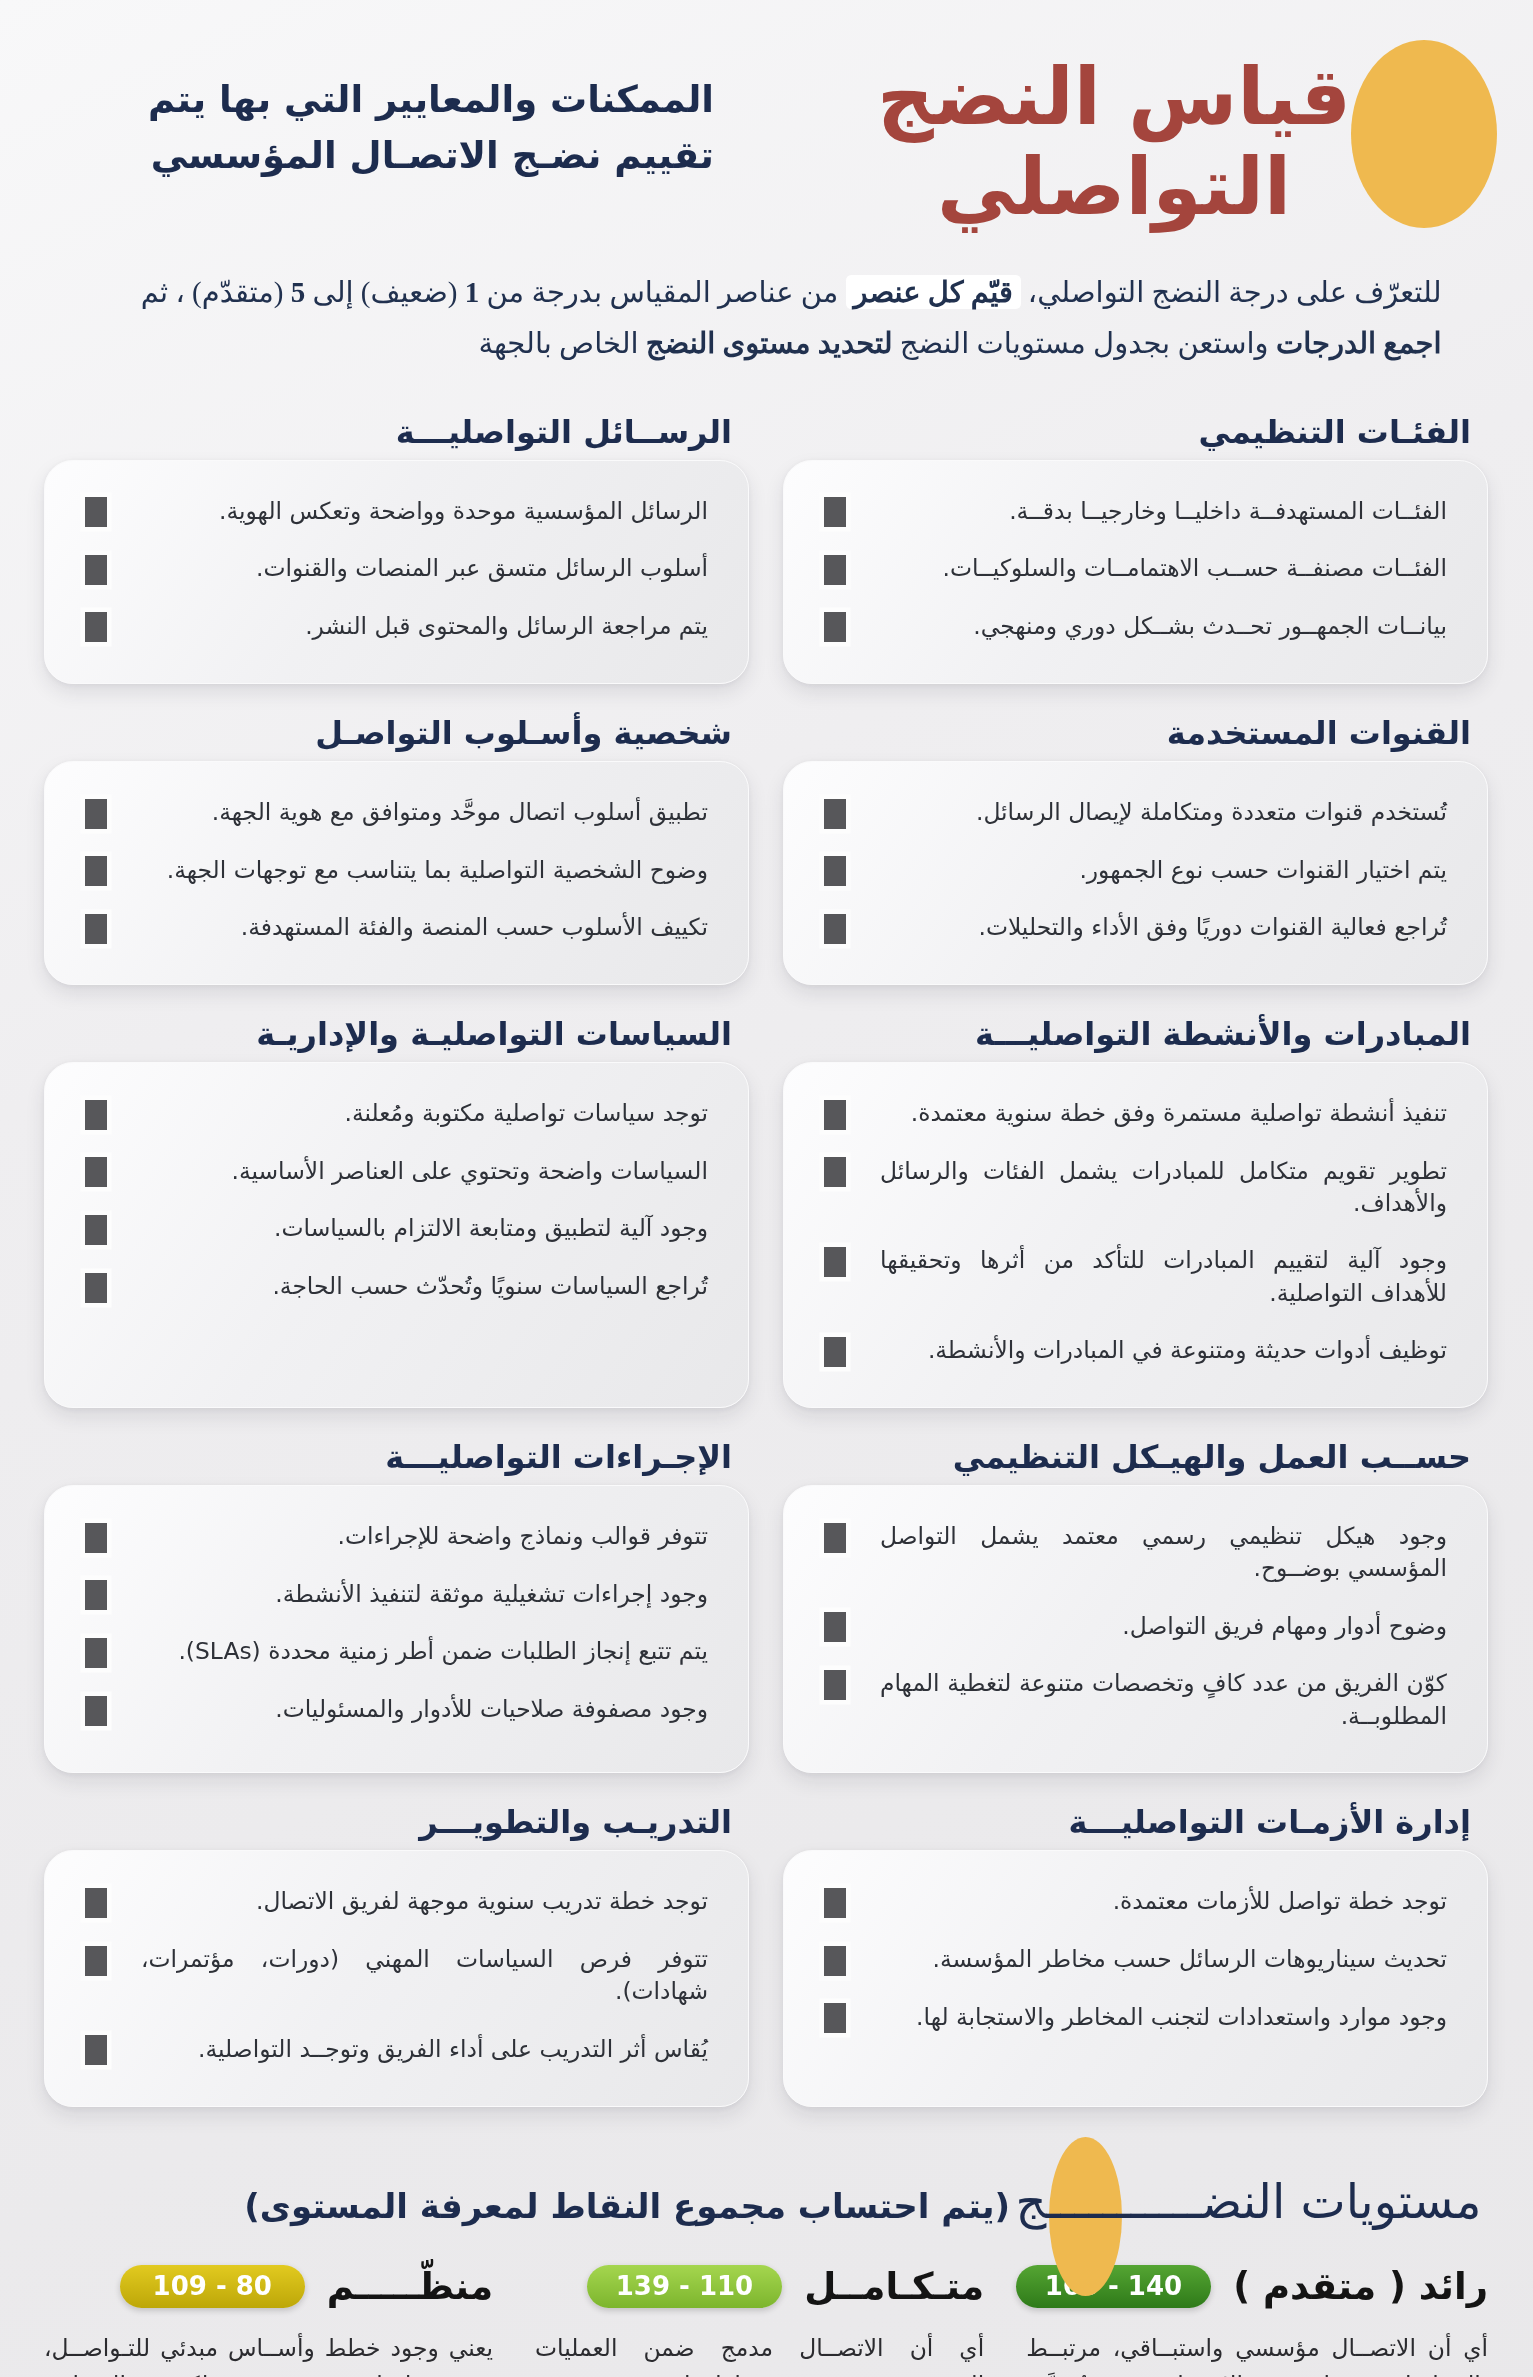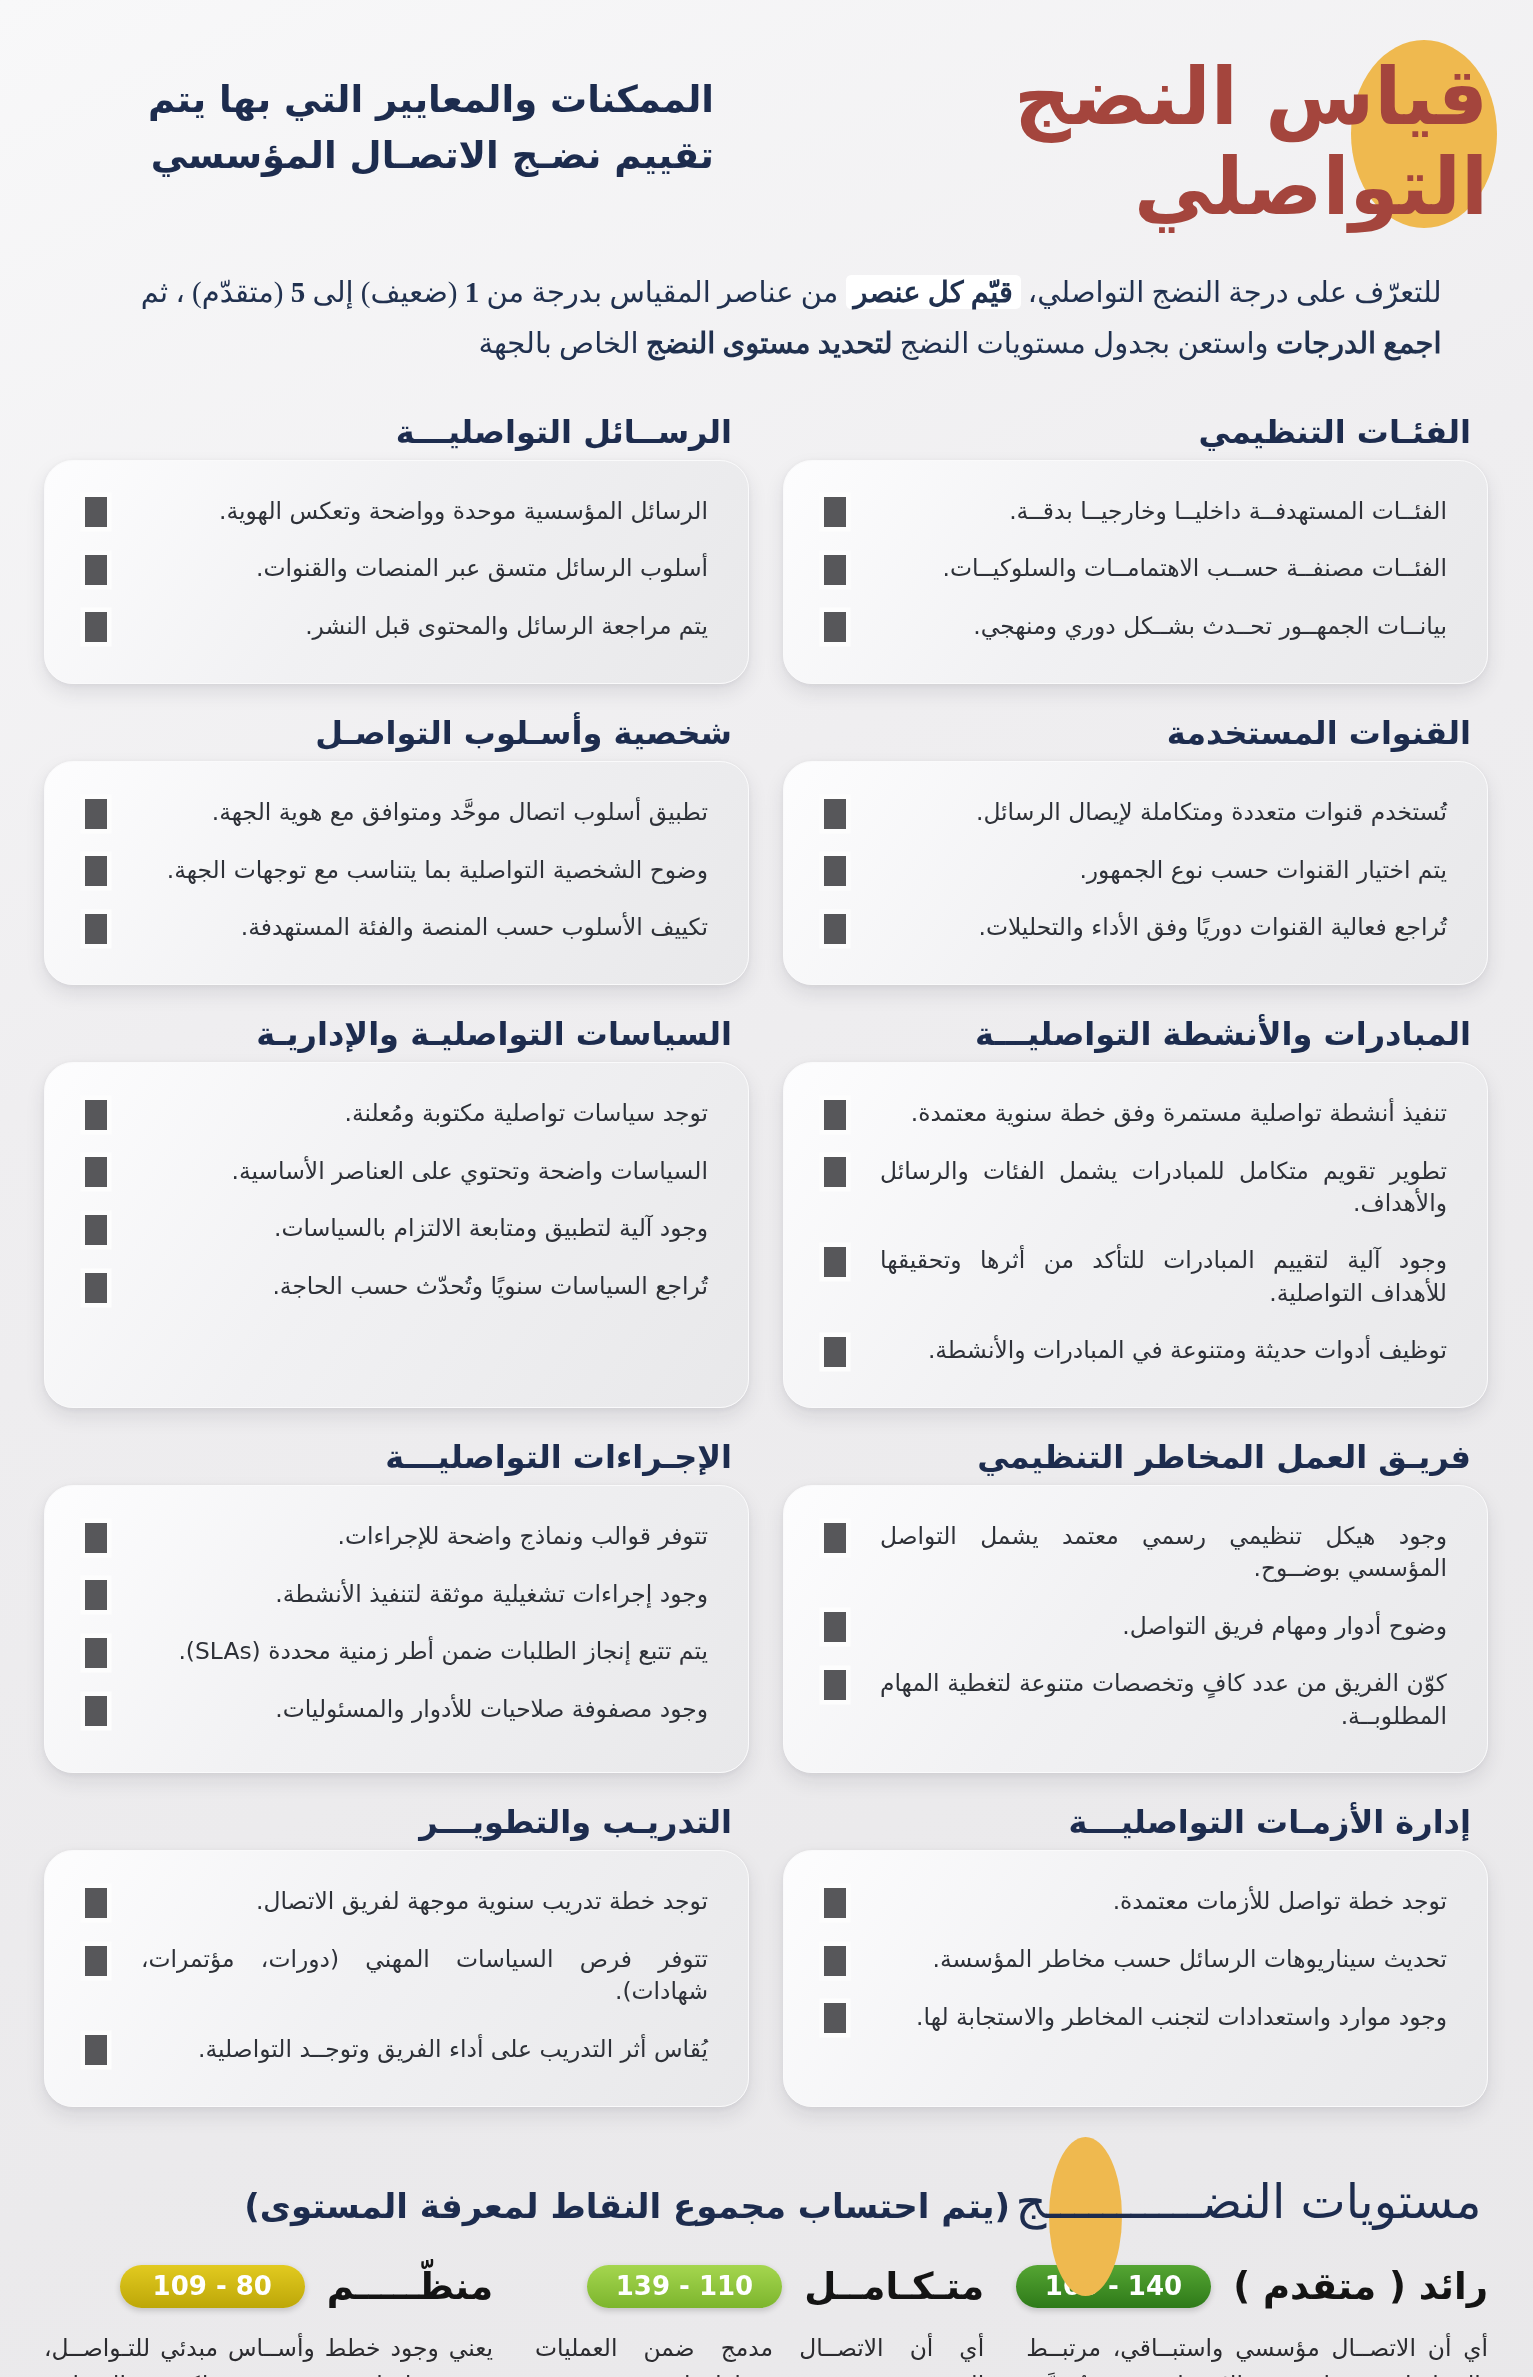--- a/index.html
+++ b/index.html
@@ -10,21 +10,21 @@
     background:linear-gradient(155deg,#f8f8f9 0%, #efeef0 35%, #ebeaec 70%, #e9e8ea 100%);
     padding:45px 45px 32px; overflow:hidden; position:relative;
   }
 
   
   .header { display:flex; align-items:flex-start; gap:26px; }
   .title-wrap { flex:1.15; position:relative; text-align:right; padding-top:6.5px; }
   .title-circle { position:absolute; top:-5.2px; right:-9px; width:146px; height:188px;
     border-radius:50%; background:#efb94f; }
   .main-title { position:relative; font-size:79px; line-height:1.15; font-weight:bold;
-    color:#a4453d; letter-spacing:-1.3px; }
+    color:#a4453d; letter-spacing:-1.3px;text-align:center; }
   .subtitle-wrap { flex:1; text-align:right; padding-top:27px; padding-left:19.5px; }
   .subtitle { font-size:37px; font-weight:bold; color:#1d2c4e; line-height:1.5; }
 
   
   .intro { margin:34px auto 0; max-width:1351px; text-align:right;
     font-size:29px; line-height:1.75; color:#21314f;font-family:Liberation Serif, serif; }
   .intro .b { font-weight:bold; }
   .intro .hl { font-weight:bold; background:#ffffff; padding:1.3px 7.8px; border-radius:5.2px; }
 
   
@@ -191,21 +191,21 @@
             <span class="sq"></span>
           </div>
         <div class="item">
             <p class="itxt">تُراجع السياسات سنويًا وتُحدّث حسب الحاجة.</p>
             <span class="sq"></span>
           </div>
       </div>
     </section>
 
     <section class="cell">
-      <h3 class="card-title">فريـق العمل المخاطر التنظيمي</h3>
+      <h3 class="card-title">حســب العمل والهيـكل التنظيمي</h3>
       <div class="card">
         <div class="item">
             <p class="itxt">وجود هيكل تنظيمي رسمي معتمد يشمل التواصل المؤسسي بوضــوح.</p>
             <span class="sq"></span>
           </div>
         <div class="item">
             <p class="itxt">وضوح أدوار ومهام فريق التواصل.</p>
             <span class="sq"></span>
           </div>
         <div class="item">

